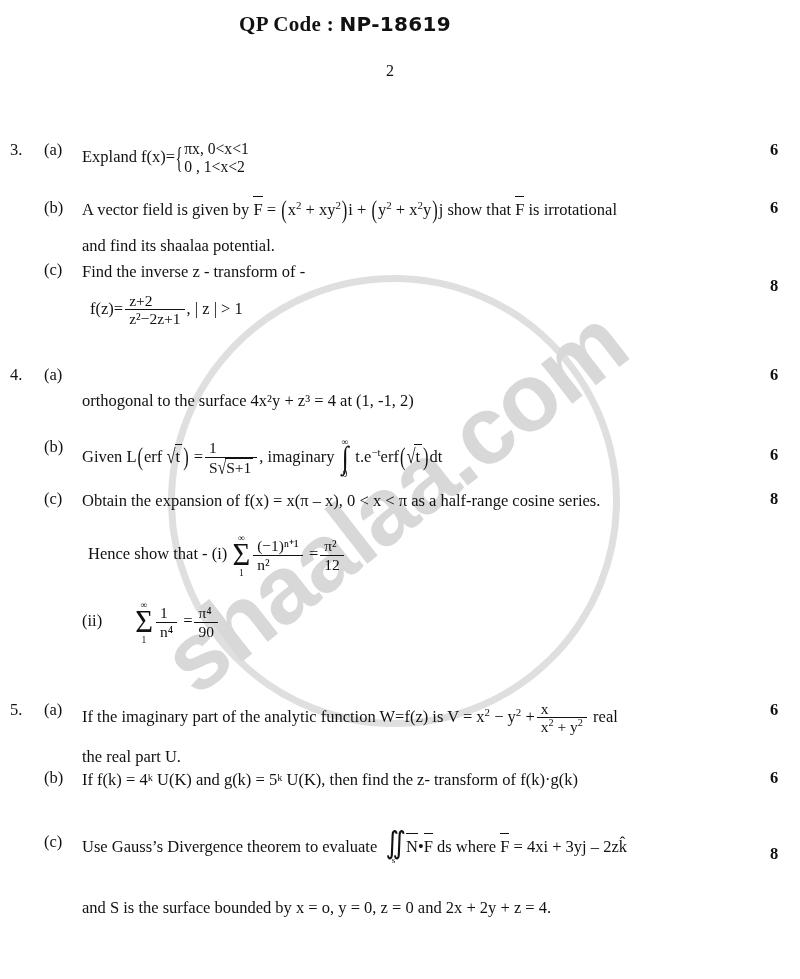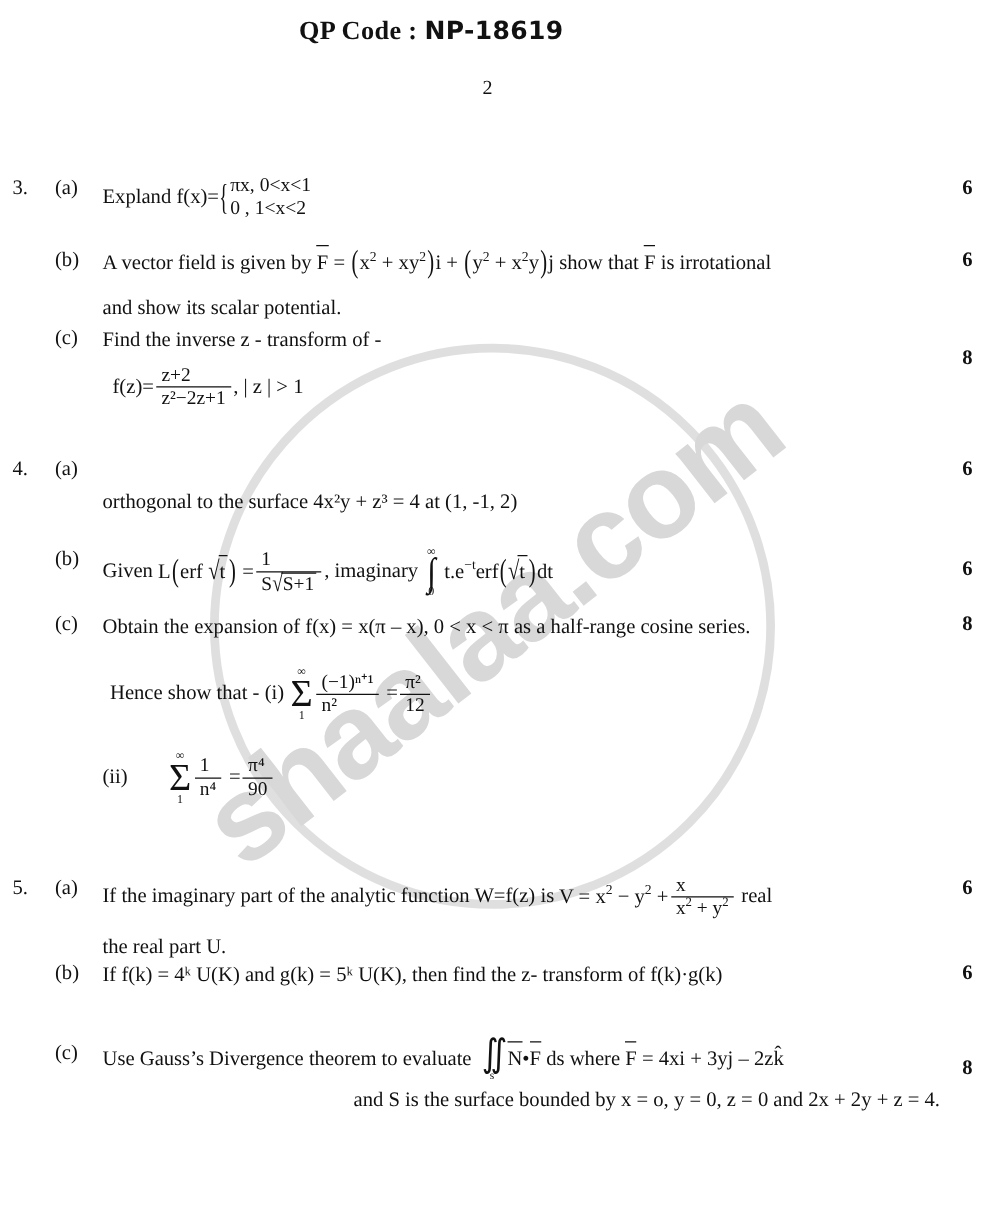--- a/index.html
+++ b/index.html
@@ -247,21 +247,21 @@
     <div class="part">(b)</div>
     <div class="qtext">
       <span>A vector field is given by</span>
       <span class="m" title="F̄ = (x² + xy²)i + (y² + x²y)j"><span class="bar">F</span> =
         <span class="bigparen">(</span>x<sup>2</sup> + xy<sup>2</sup><span class="bigparen">)</span>i +
         <span class="bigparen">(</span>y<sup>2</sup> + x<sup>2</sup>y<span class="bigparen">)</span>j</span>
       <span>show that <span class="bar">F</span> is irrotational</span>
     </div>
     <div class="marks">6</div>
   </div>
-  <div class="cont" style="top:234px;">and show its scalar potential.</div>
+  <div class="cont" style="top:234px;">and find its shaalaa potential.</div>
 
   <div class="qrow" style="top:260px;">
     <div class="part">(c)</div>
     <div class="qtext">Find the inverse z - transform of -</div>
     <div class="marks" style="top:16px;">8</div>
   </div>
   <div class="cont" style="top:292px;">
     <span class="m" style="margin-left:8px;"><span>f(z)=</span><span class="frac"><span class="num">z+2</span><span class="den">z²−2z+1</span></span><span>, | z | &gt; 1</span></span>
   </div>
 
@@ -325,15 +325,15 @@
   <div class="qrow" style="top:832px;">
     <div class="part">(c)</div>
     <div class="qtext" style="width:672px;">
       <span>Use Gauss’s Divergence theorem to evaluate</span>
       <span class="dint"><span class="sgn">∬</span><span class="lim">s</span></span><span class="m"><span class="bar">N</span>•<span class="bar">F</span> ds</span>
       <span>where</span>
       <span class="m"><span class="bar">F</span> = 4xi + 3yj – 2zk̂</span>
     </div>
     <div class="marks" style="top:12px;">8</div>
   </div>
-  <div class="cont" style="top:868px;text-align:right;">and S is the surface bounded by x = o, y = 0, z = 0 and 2x + 2y + z = 4.</div>
+  <div class="cont" style="top:896px;">and S is the surface bounded by x = o, y = 0, z = 0 and 2x + 2y + z = 4.</div>
 
 </div>
 
 </body></html>

